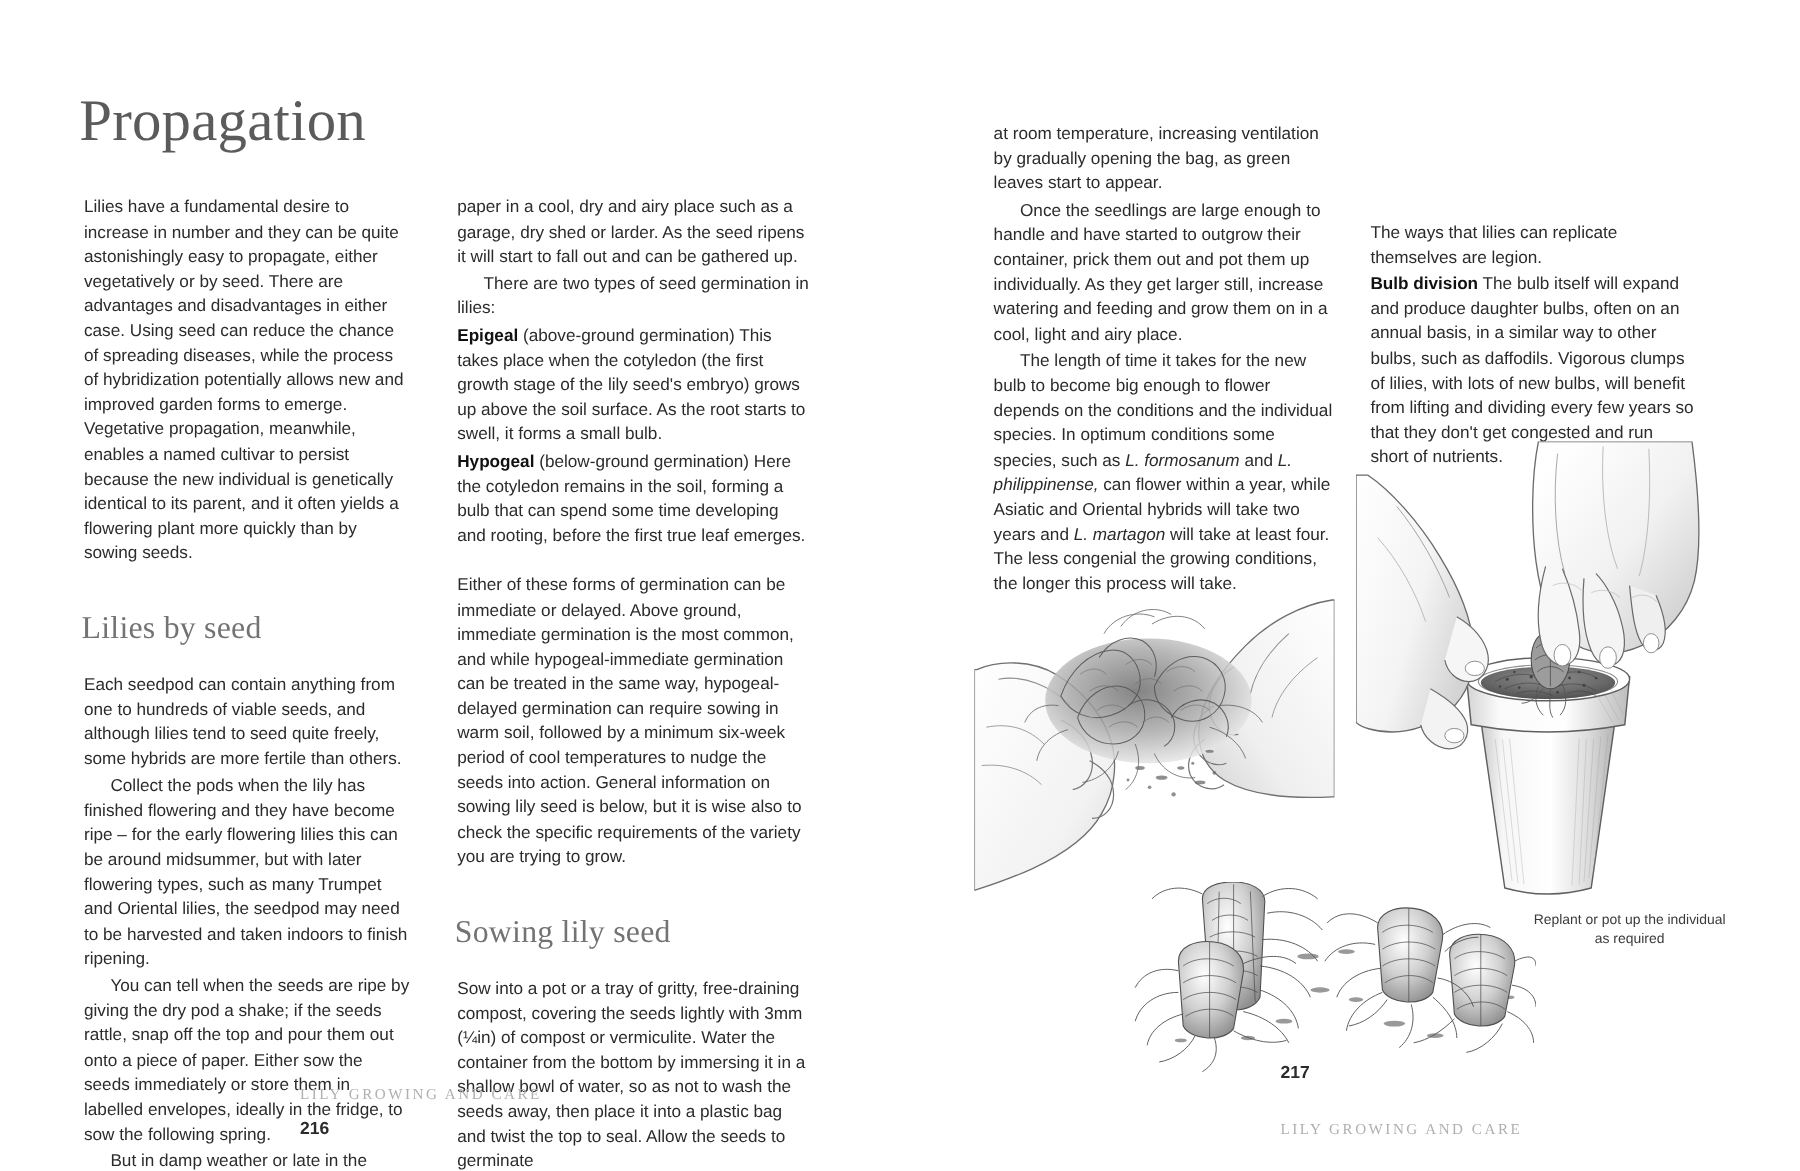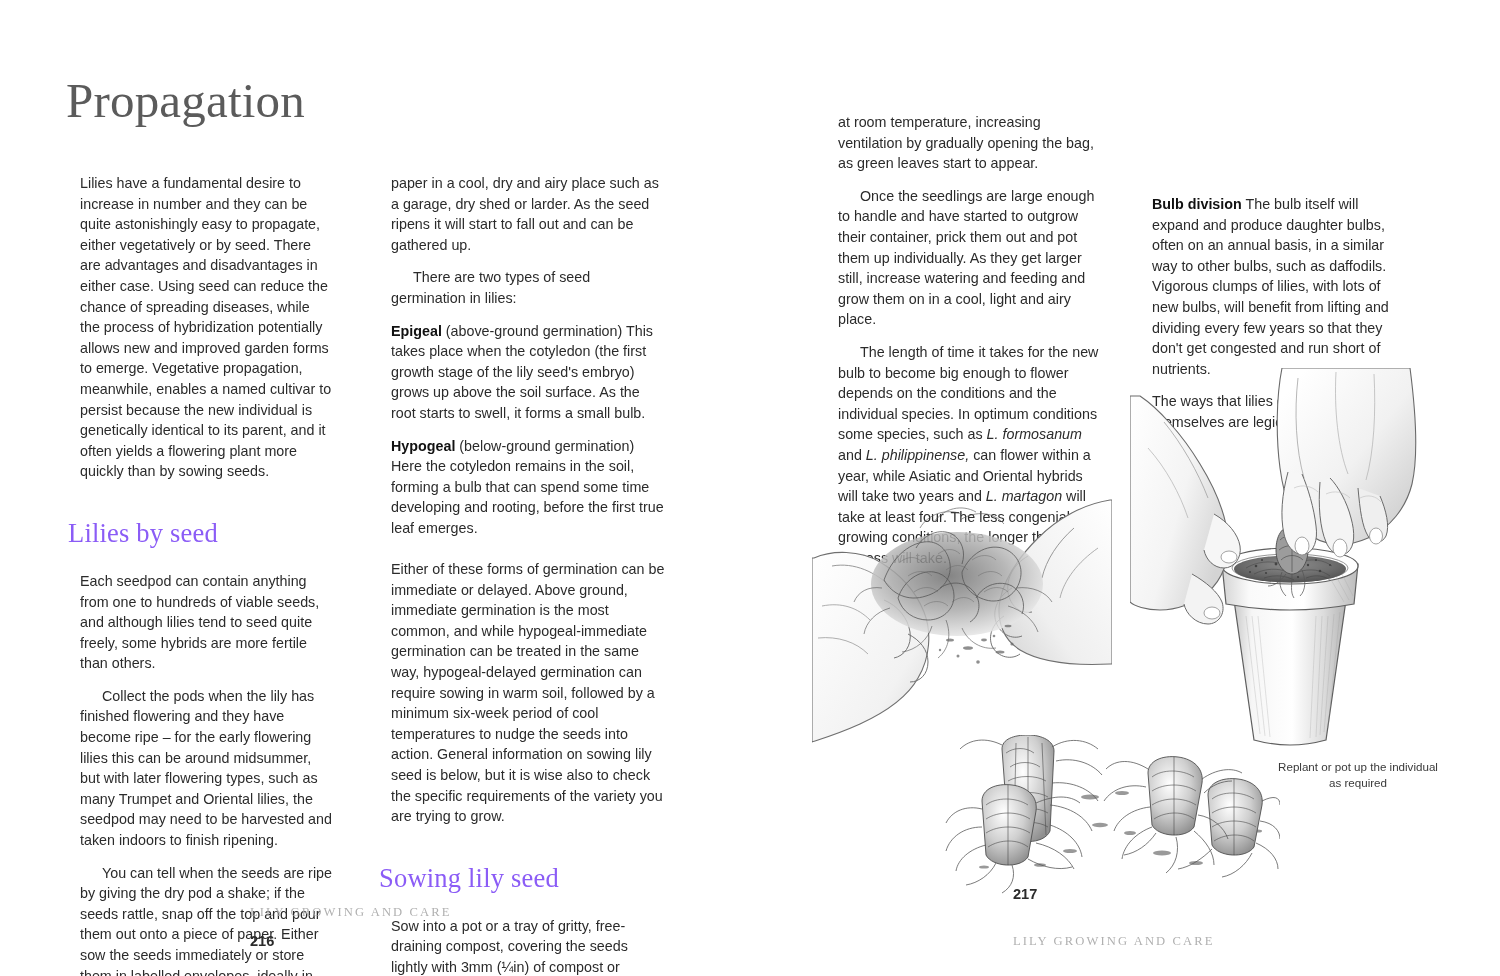--- a/index.html
+++ b/index.html
@@ -18,21 +18,21 @@
 
   
   .col {
     position: absolute;
     font-size: 14.3px;
     line-height: 20.6px;
     color: #2b2b2b;
     text-align: left;
   }
   .col p {
-    margin: 12px;
+    margin: 2px;
   }
   .col p.indent {
     text-indent: 22px;
   }
   .col p.gap {
     margin-top: 20.6px;
   }
 
   #col-1 { left: 68px;   top: 161px; width: 277px; }
   #col-2 { left: 379px;  top: 161px; width: 298px; }
@@ -50,21 +50,21 @@
     line-height: 1;
     color: #5b5b5b;
     letter-spacing: 0.2px;
     margin: 0;
   }
   .section-head {
     font-family: "Liberation Serif", serif;
     font-size: 26.5px;
     font-weight: normal;
     line-height: 31px;
-    color: #8b5cf6;
+    color: #737373;
     margin: 0;
     letter-spacing: 0.2px;
   }
   .sh-spacer-top { margin-top: 36px; }
   .sh-spacer-bot { margin-bottom: 22px; }
 
   .head-4 {
     position: absolute;
     left: 1140px;
     top: 93px;
@@ -95,21 +95,21 @@
   
   .footer {
     position: absolute;
     bottom: 27px;
     display: flex;
     align-items: baseline;
     gap: 13px;
     flex-direction: column;
   }
   #footer-left  { left: 250px; }
-  #footer-right { left: 1013px; gap: 32px; }
+  #footer-right { left: 1067px; gap: 32px; }
   .footer-text {
     font-family: "Liberation Serif", serif;
     font-size: 12.6px;
     letter-spacing: 2.1px;
     color: #b0b0b0;
   }
   .footer-page {
     font-family: "Liberation Sans", sans-serif;
     font-size: 14.6px;
     font-weight: bold;
@@ -155,22 +155,22 @@
   </div>
 
   <div class="col" id="col-3">
     <p>at room temperature, increasing ventilation by gradually opening the bag, as green leaves start to appear.</p>
     <p class="indent">Once the seedlings are large enough to handle and have started to outgrow their container, prick them out and pot them up individually. As they get larger still, increase watering and feeding and grow them on in a cool, light and airy place.</p>
     <p class="indent"><span>The length of time it takes for the new bulb to become big enough to flower depends on the conditions and the individual species. In optimum conditions some species, such as </span><i>L. formosanum</i><span> and </span><i>L. philippinense,</i><span> can flower within a year, while Asiatic and Oriental hybrids will take two years and </span><i>L. martagon</i><span> will take at least four. The less congenial the growing conditions, the longer this process will take.</span></p>
   </div>
 
 
   <div class="col" id="col-4" style="top:182px;">
+    <p>The ways that lilies can replicate themselves are legion.</p>
     <p><b>Bulb division</b><span> The bulb itself will expand and produce daughter bulbs, often on an annual basis, in a similar way to other bulbs, such as daffodils. Vigorous clumps of lilies, with lots of new bulbs, will benefit from lifting and dividing every few years so that they don't get congested and run short of nutrients.</span></p>
-    <p>The ways that lilies can replicate themselves are legion.</p>
   </div>
 
   <div class="illus" id="illus-separating">
     <svg viewBox="0 0 300 262" xmlns="http://www.w3.org/2000/svg" aria-hidden="true">
       <defs>
         <radialGradient id="gClump" cx="45%" cy="42%" r="60%">
           <stop offset="0%" stop-color="#6e6e6e"></stop>
           <stop offset="55%" stop-color="#a9a9a9"></stop>
           <stop offset="100%" stop-color="#e8e8e8"></stop>
         </radialGradient>

